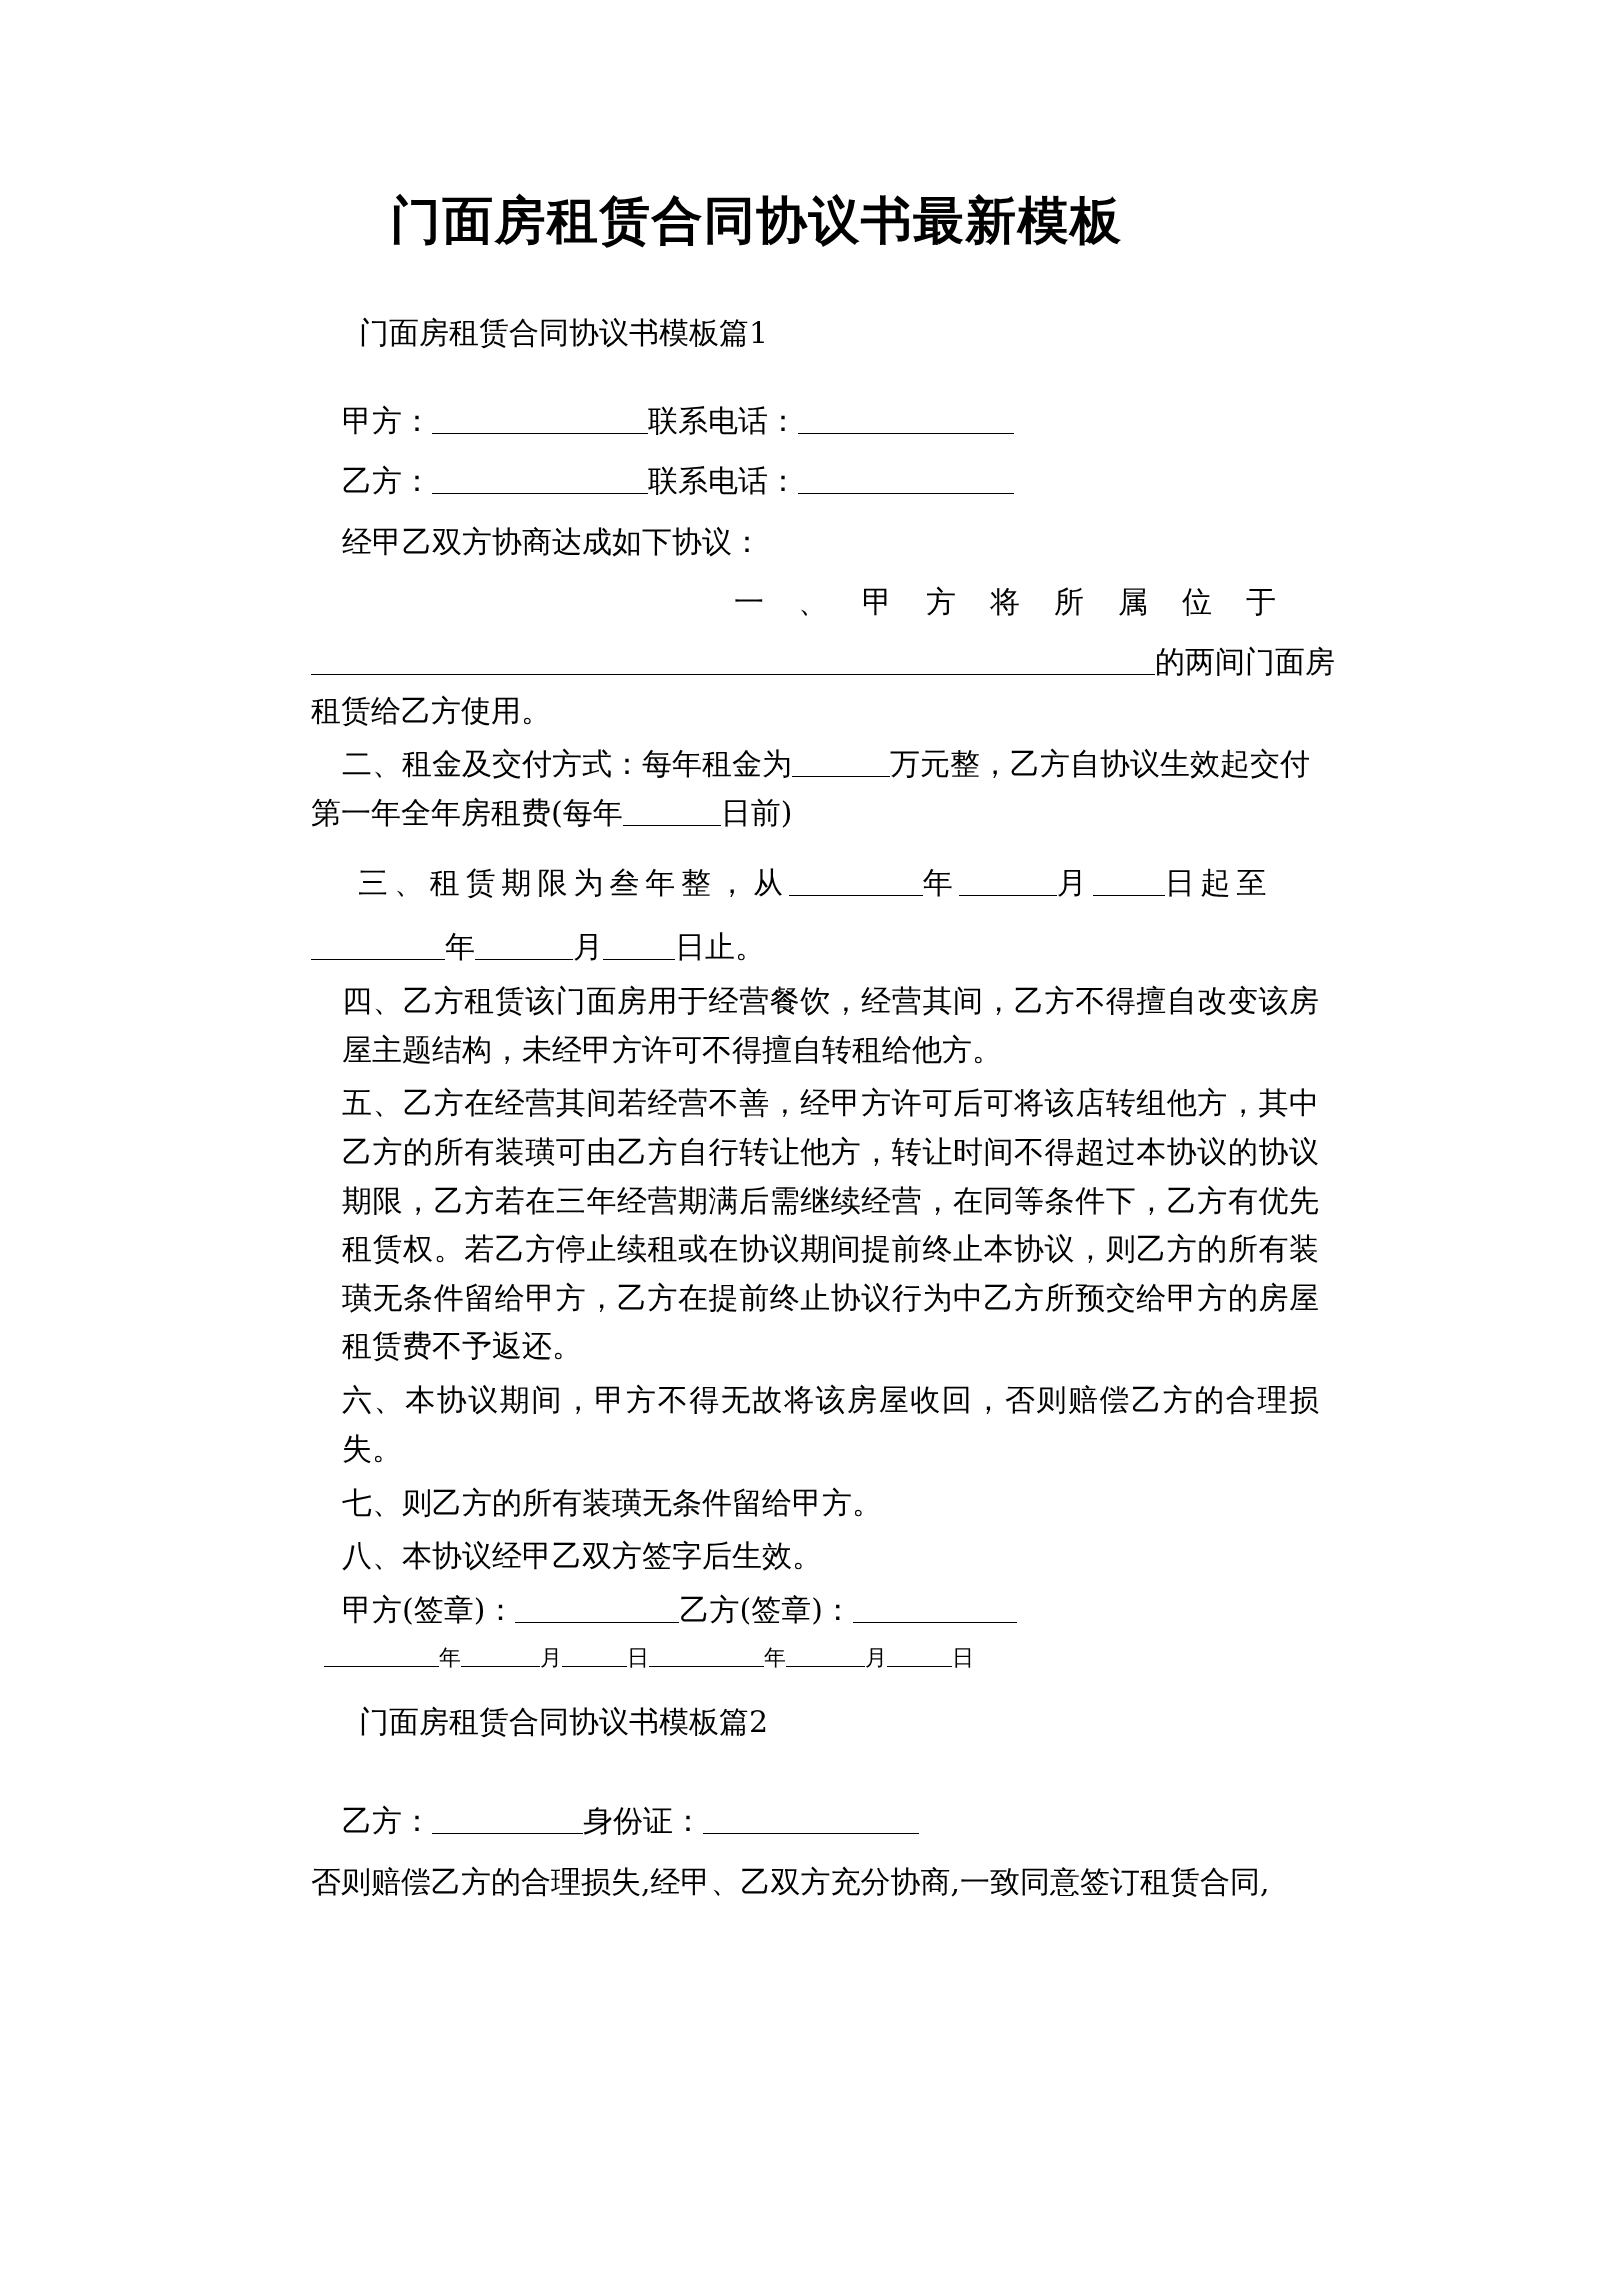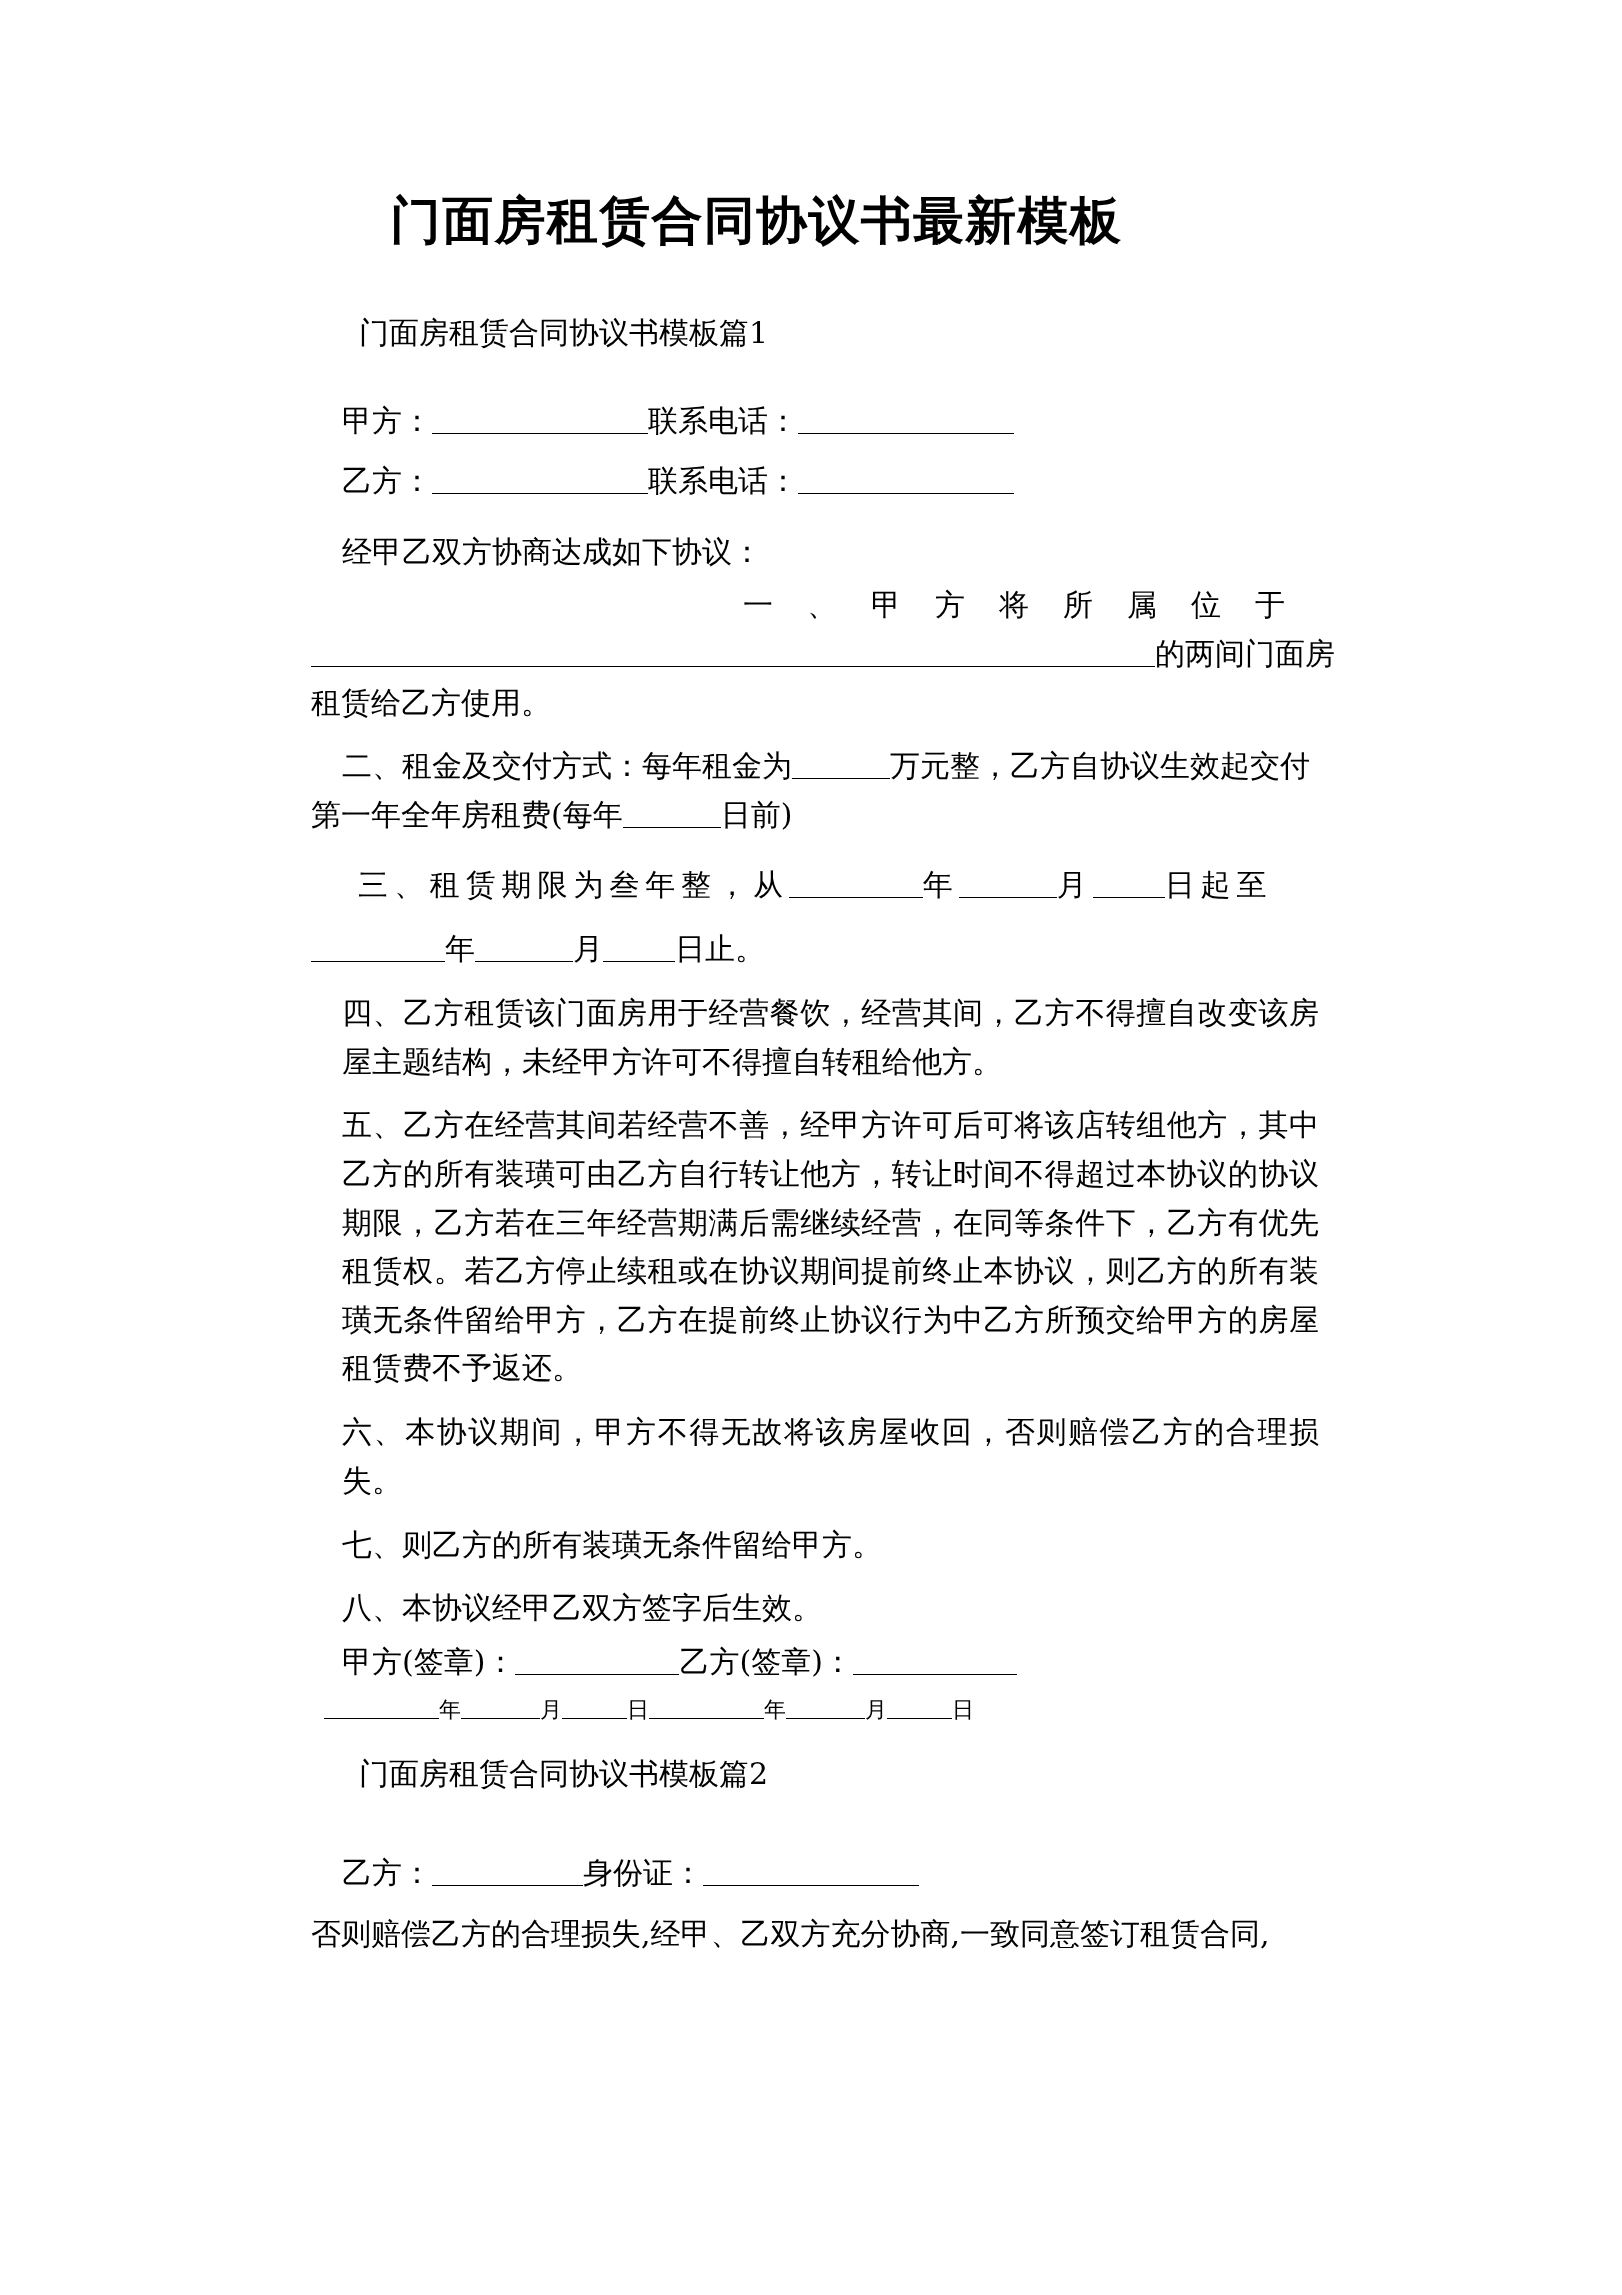--- a/index.html
+++ b/index.html
@@ -46,21 +46,20 @@
   .para {
     font-size: 30px;
     line-height: 1.62;
     margin: 0;
     text-align: justify;
     text-justify: inter-character;
   }
   .para.indent {
     text-indent: 0;
     padding-left: 31px;
-    margin-top: 10px;
   }
 
   .gap-lg { height: 41px; }
   .gap-md { height: 22px; }
   .gap-sm { height: 11.8px; }
   .gap-xs { height: 5.2px; }
 
   
   .ul {
     display: inline-block;
@@ -77,26 +76,27 @@
   .ul-w7  { width: 164px; }
   .ul-w8  { width: 134px; }
   .ul-w9  { width: 98px; }
   .ul-w10 { width: 72px; }
   .ul-full { width: 844px; }
 
   
   .spread {
     font-size: 30px;
     line-height: 1.62;
-    margin: 0;
+    margin: 9px;
     padding-left: 31px;
     letter-spacing: 34px;
     text-align: right;
     white-space: nowrap;
     padding-right: 0;
+    font-family: Liberation Mono, monospace;
   }
   
   .rule-line {
     font-size: 30px;
     line-height: 1.62;
     margin: 0;
     white-space: nowrap;
   }
 
   

